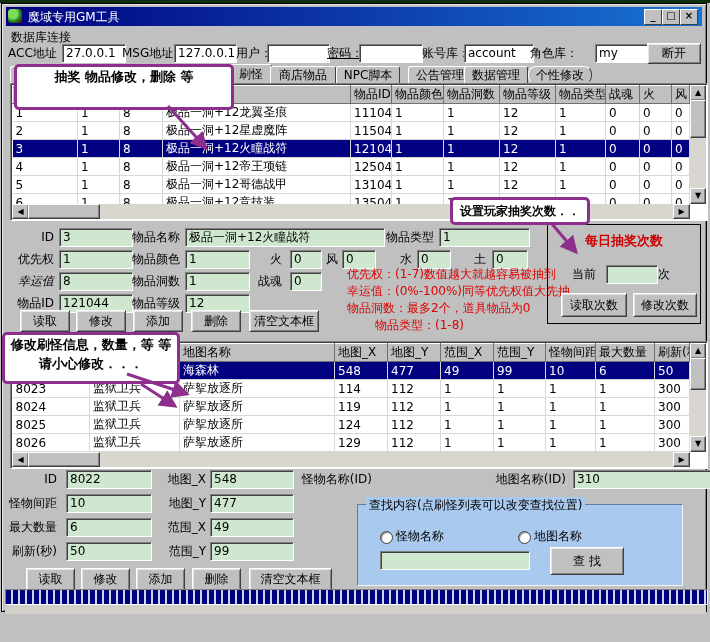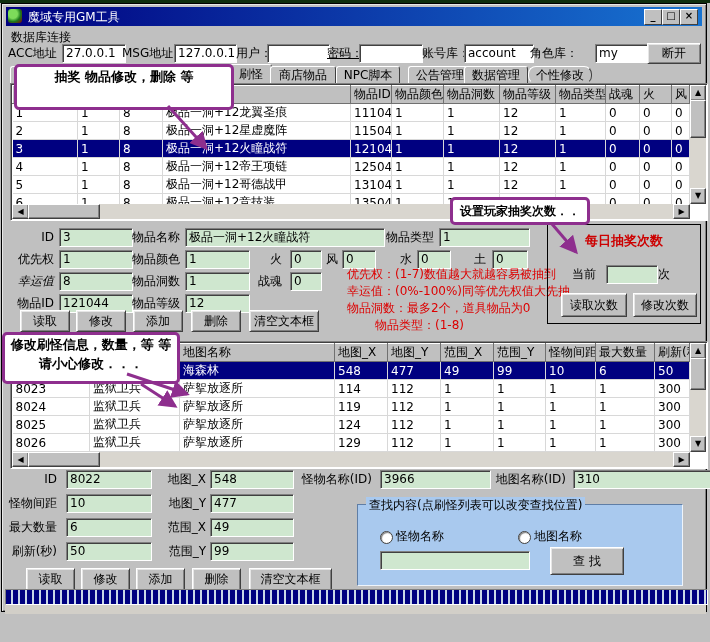--- a/index.html
+++ b/index.html
@@ -428,21 +428,20 @@
   <div class="abs rlbl" style="left:148px;top:466px;width:56px;">地图_X</div>
   <div class="abs input green" style="left:208px;top:466px;width:76px;">548</div>
   <div class="abs rlbl" style="left:148px;top:490px;width:56px;">地图_Y</div>
   <div class="abs input green" style="left:208px;top:490px;width:76px;">477</div>
   <div class="abs rlbl" style="left:148px;top:514px;width:56px;">范围_X</div>
   <div class="abs input green" style="left:208px;top:514px;width:76px;">49</div>
   <div class="abs rlbl" style="left:148px;top:538px;width:56px;">范围_Y</div>
   <div class="abs input green" style="left:208px;top:538px;width:76px;">99</div>
 
   <div class="abs rlbl" style="left:284px;top:466px;width:86px;">怪物名称(ID)</div>
-  <div class="abs input green" style="left:378px;top:466px;width:103px;">3966</div>
   <div class="abs rlbl" style="left:478px;top:466px;width:86px;">地图名称(ID)</div>
   <div class="abs input green" style="left:571px;top:466px;width:130px;">310</div>
 
   <div id="monsterBtns">
 
       <div class="abs btn crud" style="top: 564px; height: 21px; line-height: 21px; left: 24px; width: 47px;">读取</div>
 
       <div class="abs btn crud" style="top: 564px; height: 21px; line-height: 21px; left: 79px; width: 47px;">修改</div>
 
       <div class="abs btn crud" style="top: 564px; height: 21px; line-height: 21px; left: 134px; width: 47px;">添加</div>

